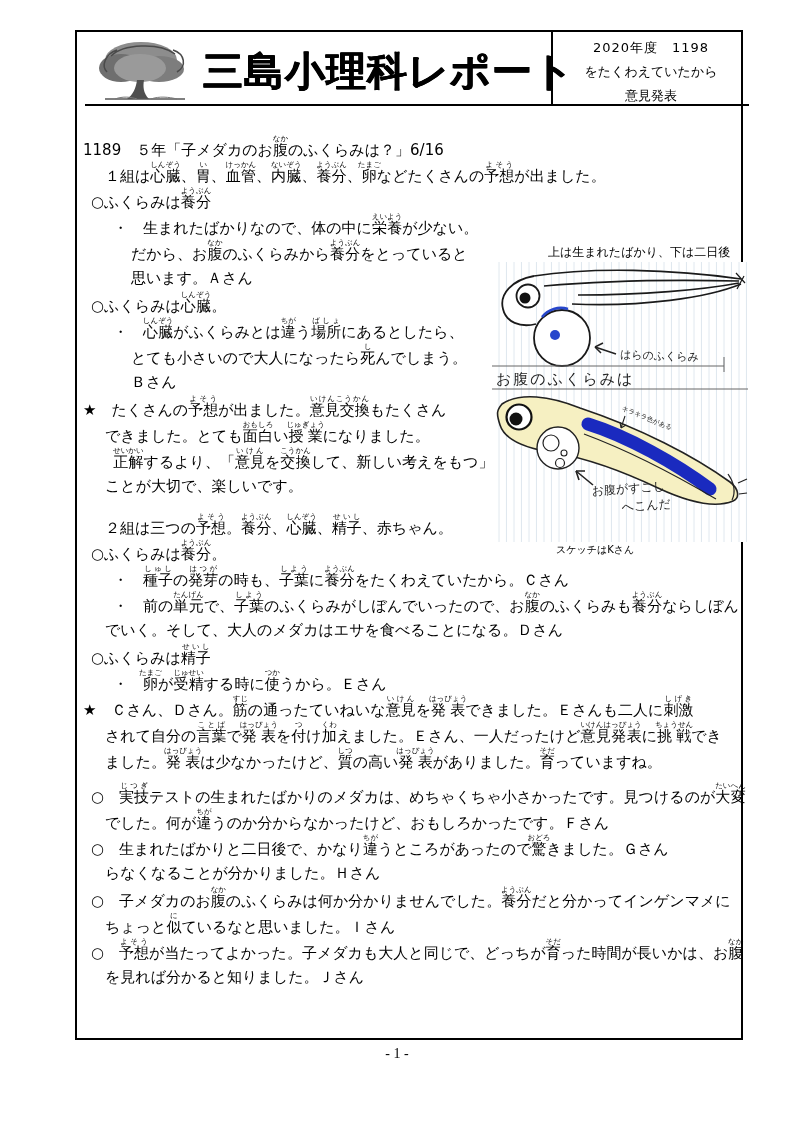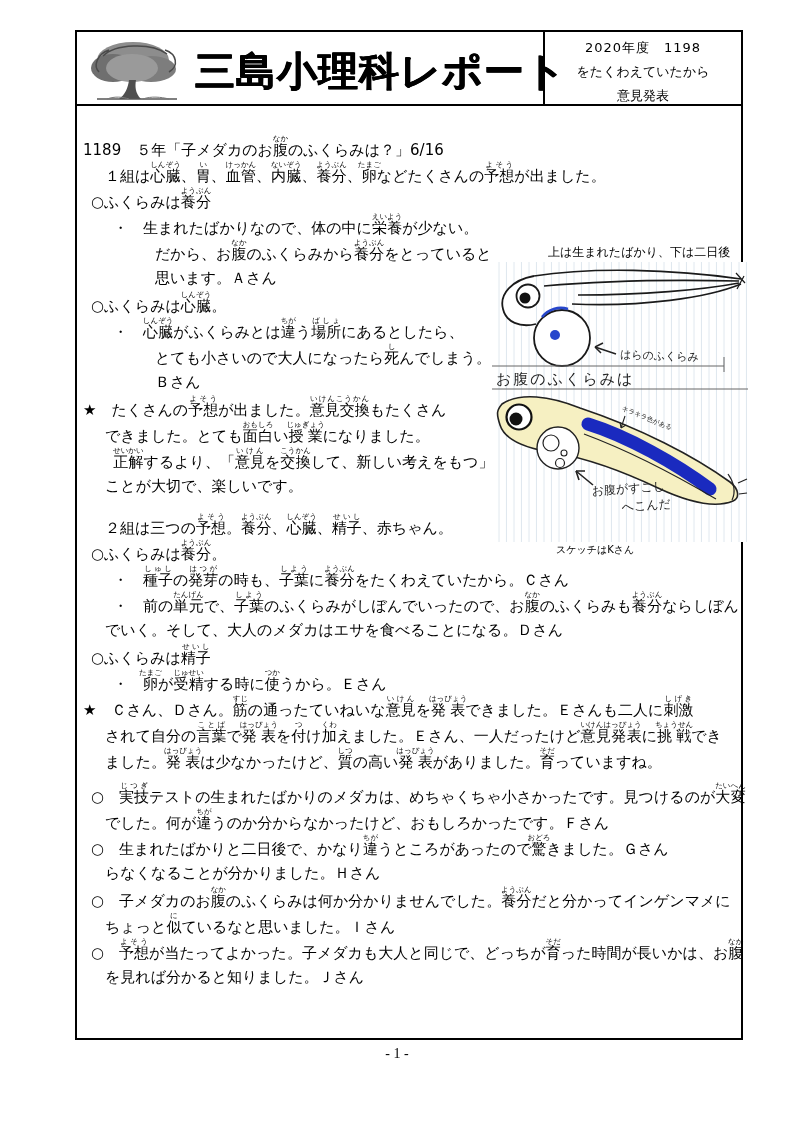--- a/index.html
+++ b/index.html
@@ -1,36 +1,36 @@
 <!DOCTYPE html>
 <html><head>
 <meta charset="utf-8">
 <style>
   html,body{margin:0;padding:0;background:#fff;}
   .page{position:relative;width:794px;height:1123px;background:#fff;overflow:hidden;
         font-family:"DejaVu Sans","Liberation Sans",sans-serif;color:#000;}
   .border-box{position:absolute;left:75px;top:30px;width:668px;height:1010px;
         border:2px solid #000;box-sizing:border-box;}
   
-  .header-box{position:absolute;left:0;top:0;width:100%;height:74px;
+  .header-box{position:absolute;left:8px;top:0;width:100%;height:74px;
         border-bottom:2px solid #000;box-sizing:border-box;}
   .header-divider{position:absolute;left:466px;top:0;height:72px;border-left:2px solid #000;}
   .tree{position:absolute;left:8px;top:6px;}
   .report-title{position:absolute;left:118px;top:12px;font-size:40px;font-weight:bold;
         letter-spacing:1px;text-shadow:0.6px 0 #000,-0.6px 0 #000;white-space:nowrap;}
   .header-right{position:absolute;left:468px;top:4px;width:196px;text-align:center;
         font-size:13px;line-height:24px;}
   .header-right .yr{letter-spacing:1px;}
   
   .doc{position:absolute;left:6px;top:103px;width:658px;font-size:15px;}
   .line{height:26px;line-height:26px;white-space:nowrap;}
   .line ruby{line-height:26px;}
   .line rt{font-size:7.5px;line-height:1;letter-spacing:0;}
   .i0{margin-left:0;} .i1{margin-left:8px;} .i2{margin-left:22px;}
-  .i3{margin-left:30px;} .i4{margin-left:72px;}
+  .i3{margin-left:30px;} .i4{margin-left:48px;}
   .gap-lg{margin-top:14px;} .gap-sm{margin-top:9px;}
   
   .fig-caption{position:absolute;left:548px;top:244px;font-size:12px;white-space:nowrap;}
   .sketch{position:absolute;left:492px;top:262px;}
   .fig-credit{position:absolute;left:556px;top:543px;font-size:10px;white-space:nowrap;}
   .hw{font-family:"DejaVu Sans",sans-serif;fill:#222;}
   
   .footer{position:absolute;left:0;width:100%;top:1046px;text-align:center;
         font-family:"Liberation Serif","DejaVu Serif",serif;font-size:14px;}
 </style>

